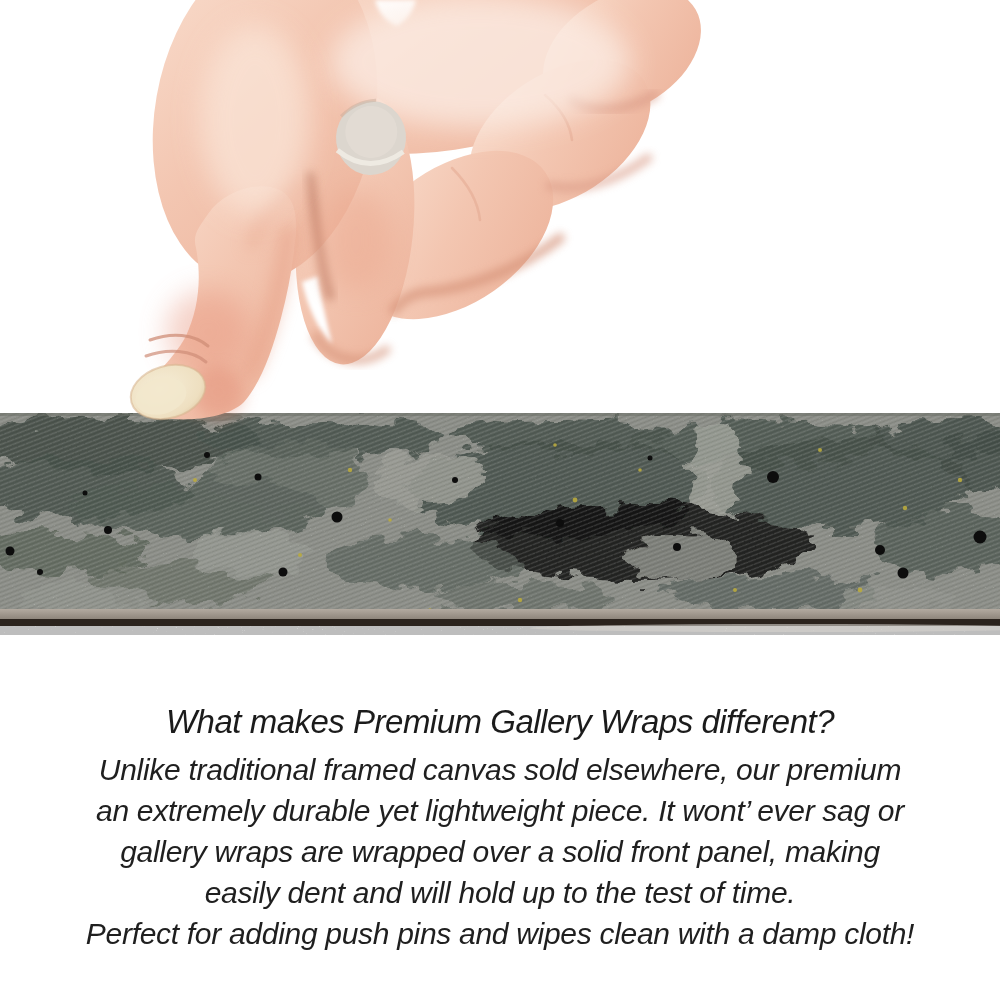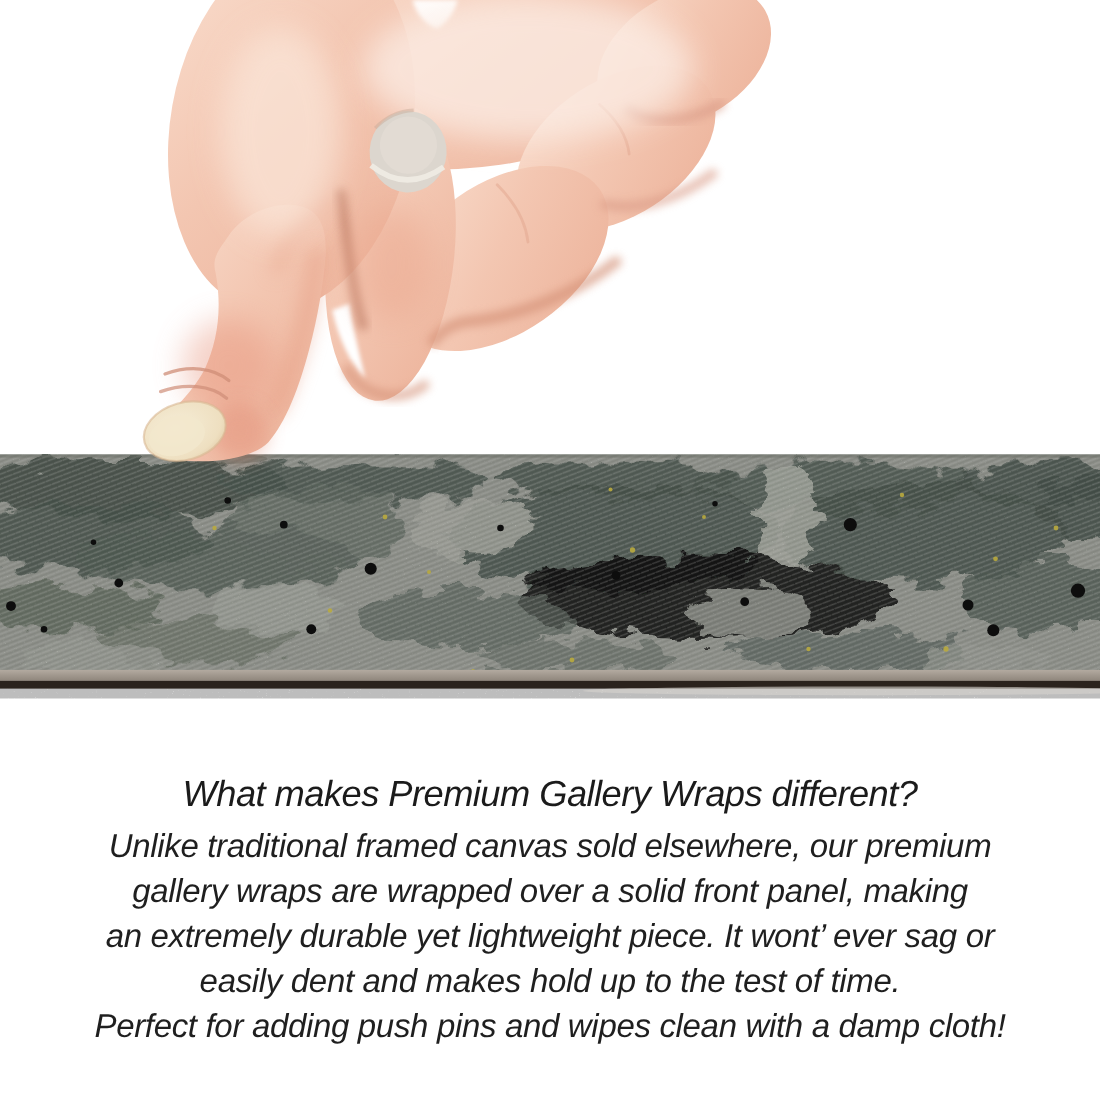--- a/index.html
+++ b/index.html
@@ -200,19 +200,19 @@
         <ellipse cx="371" cy="132" rx="26" ry="26" fill="#e3dcd4" opacity="0.8"></ellipse>
         <path d="M338,152 Q371,176 404,150" stroke="#f0ece4" stroke-width="5" fill="none" opacity="0.9"></path>
         <path d="M340,118 Q354,102 374,100" stroke="#c9ae9c" stroke-width="3" fill="none" opacity="0.5"></path>
       </g>
     </g>
   </svg>
 
   <div class="copy">
     <div class="headline">What makes Premium Gallery Wraps different?</div>
     <div class="bodyline">Unlike traditional framed canvas sold elsewhere, our premium</div>
+    <div class="bodyline">an extremely durable yet lightweight piece. It wont’ ever sag or</div>
     <div class="bodyline">gallery wraps are wrapped over a solid front panel, making</div>
-    <div class="bodyline">an extremely durable yet lightweight piece. It wont’ ever sag or</div>
-    <div class="bodyline">easily dent and makes hold up to the test of time.</div>
+    <div class="bodyline">easily dent and will hold up to the test of time.</div>
     <div class="bodyline">Perfect for adding push pins and wipes clean with a damp cloth!</div>
   </div>
 
 </div>
 
 </body></html>

